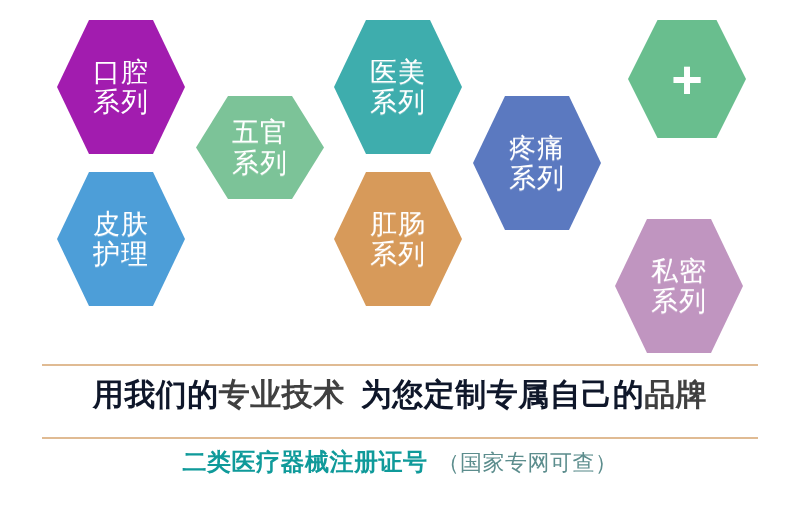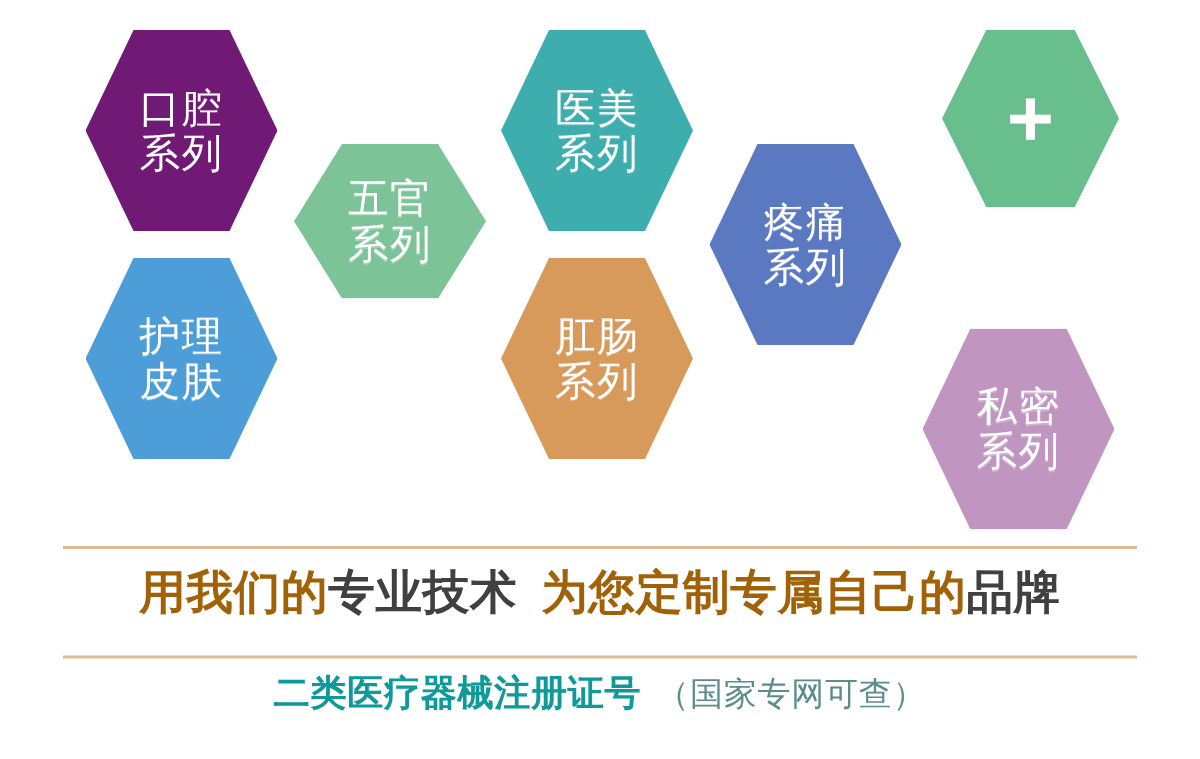--- a/index.html
+++ b/index.html
@@ -90,21 +90,21 @@
     position: absolute;
     left: 0;
     top: 24px;
     width: 800px;
     text-align: center;
     font-size: 31px;
     font-weight: 700;
     letter-spacing: 0.5px;
     white-space: nowrap;
   }
-  #headline .teal { color: #a16207; }
+  #headline .teal { color: #0f172a; }
   #headline .gold { color: #404040; }
   #headline .gap { display: inline-block; width: 16px; }
 
   #subline {
     position: absolute;
     left: 0;
     top: 96px;
     width: 800px;
     text-align: center;
     white-space: nowrap;
@@ -122,27 +122,27 @@
     letter-spacing: 0.5px;
     margin-left: 10px;
   }
 </style>
 </head>
 <body>
 
 <div id="canvas">
 
   <div id="hex-area">
-      <div class="hex pale" style="left: 57px; top: 20px; width: 128px; height: 134px; background: #701a75;">
+      <div class="hex pale" style="left: 57px; top: 20px; width: 128px; height: 134px; background: #a21caf;">
         <span class="hex-label">口腔</span>
         <span class="hex-label">系列</span>
       </div>
       <div class="hex" style="left: 57px; top: 172px; width: 128px; height: 134px; background: rgb(77, 158, 216);">
+        <span class="hex-label">皮肤</span>
         <span class="hex-label">护理</span>
-        <span class="hex-label">皮肤</span>
       </div>
       <div class="hex" style="left: 196px; top: 96px; width: 128px; height: 103px; background: rgb(124, 195, 152);">
         <span class="hex-label">五官</span>
         <span class="hex-label">系列</span>
       </div>
       <div class="hex" style="left: 334px; top: 20px; width: 128px; height: 134px; background: rgb(62, 173, 173);">
         <span class="hex-label">医美</span>
         <span class="hex-label">系列</span>
       </div>
       <div class="hex" style="left: 334px; top: 172px; width: 128px; height: 134px; background: rgb(215, 154, 90); justify-content: center;">

